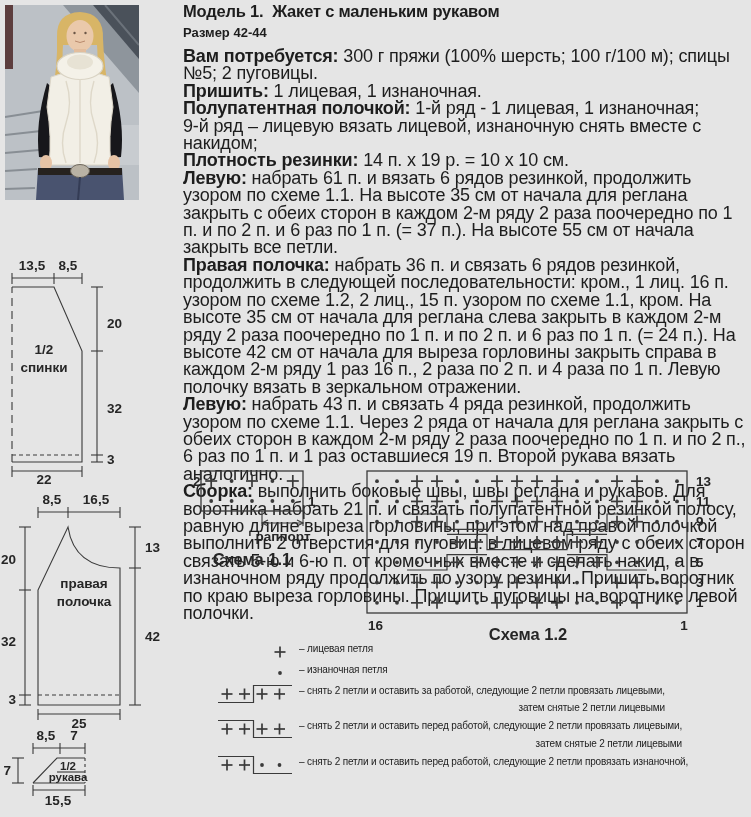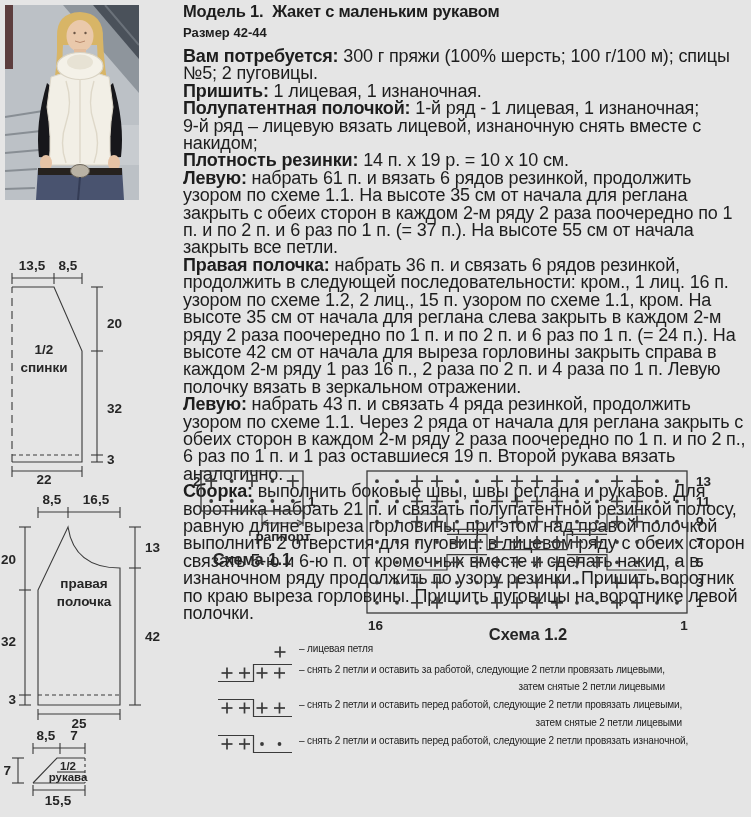--- a/index.html
+++ b/index.html
@@ -418,20 +418,30 @@
         <div class="legend-glyph">
           <svg width="74" height="22" viewBox="0 0 74 22">
             <line x1="56.5" y1="11" x2="67.5" y2="11" stroke="#3a3a3a" stroke-width="1.7"></line>
             <line x1="62" y1="5.5" x2="62" y2="16.5" stroke="#3a3a3a" stroke-width="1.7"></line>
           </svg>
         </div>
         <div class="legend-text">
           <div>– лицевая петля</div>
         </div>
       </div>
+      <div class="legend-item single">
+        <div class="legend-glyph">
+          <svg width="74" height="22" viewBox="0 0 74 22">
+            <circle cx="62" cy="11" r="1.9" fill="#3a3a3a"></circle>
+          </svg>
+        </div>
+        <div class="legend-text">
+          <div>– изнаночная петля</div>
+        </div>
+      </div>
       <div class="legend-item cable">
         <div class="legend-glyph">
           <svg width="74" height="22" viewBox="0 0 74 22">
             <line x1="3.5" y1="11" x2="14.5" y2="11" stroke="#3a3a3a" stroke-width="1.7"></line>
             <line x1="9" y1="5.5" x2="9" y2="16.5" stroke="#3a3a3a" stroke-width="1.7"></line>
             <line x1="21" y1="11" x2="32" y2="11" stroke="#3a3a3a" stroke-width="1.7"></line>
             <line x1="26.5" y1="5.5" x2="26.5" y2="16.5" stroke="#3a3a3a" stroke-width="1.7"></line>
             <line x1="38.5" y1="11" x2="49.5" y2="11" stroke="#3a3a3a" stroke-width="1.7"></line>
             <line x1="44" y1="5.5" x2="44" y2="16.5" stroke="#3a3a3a" stroke-width="1.7"></line>
             <line x1="56" y1="11" x2="67" y2="11" stroke="#3a3a3a" stroke-width="1.7"></line>

